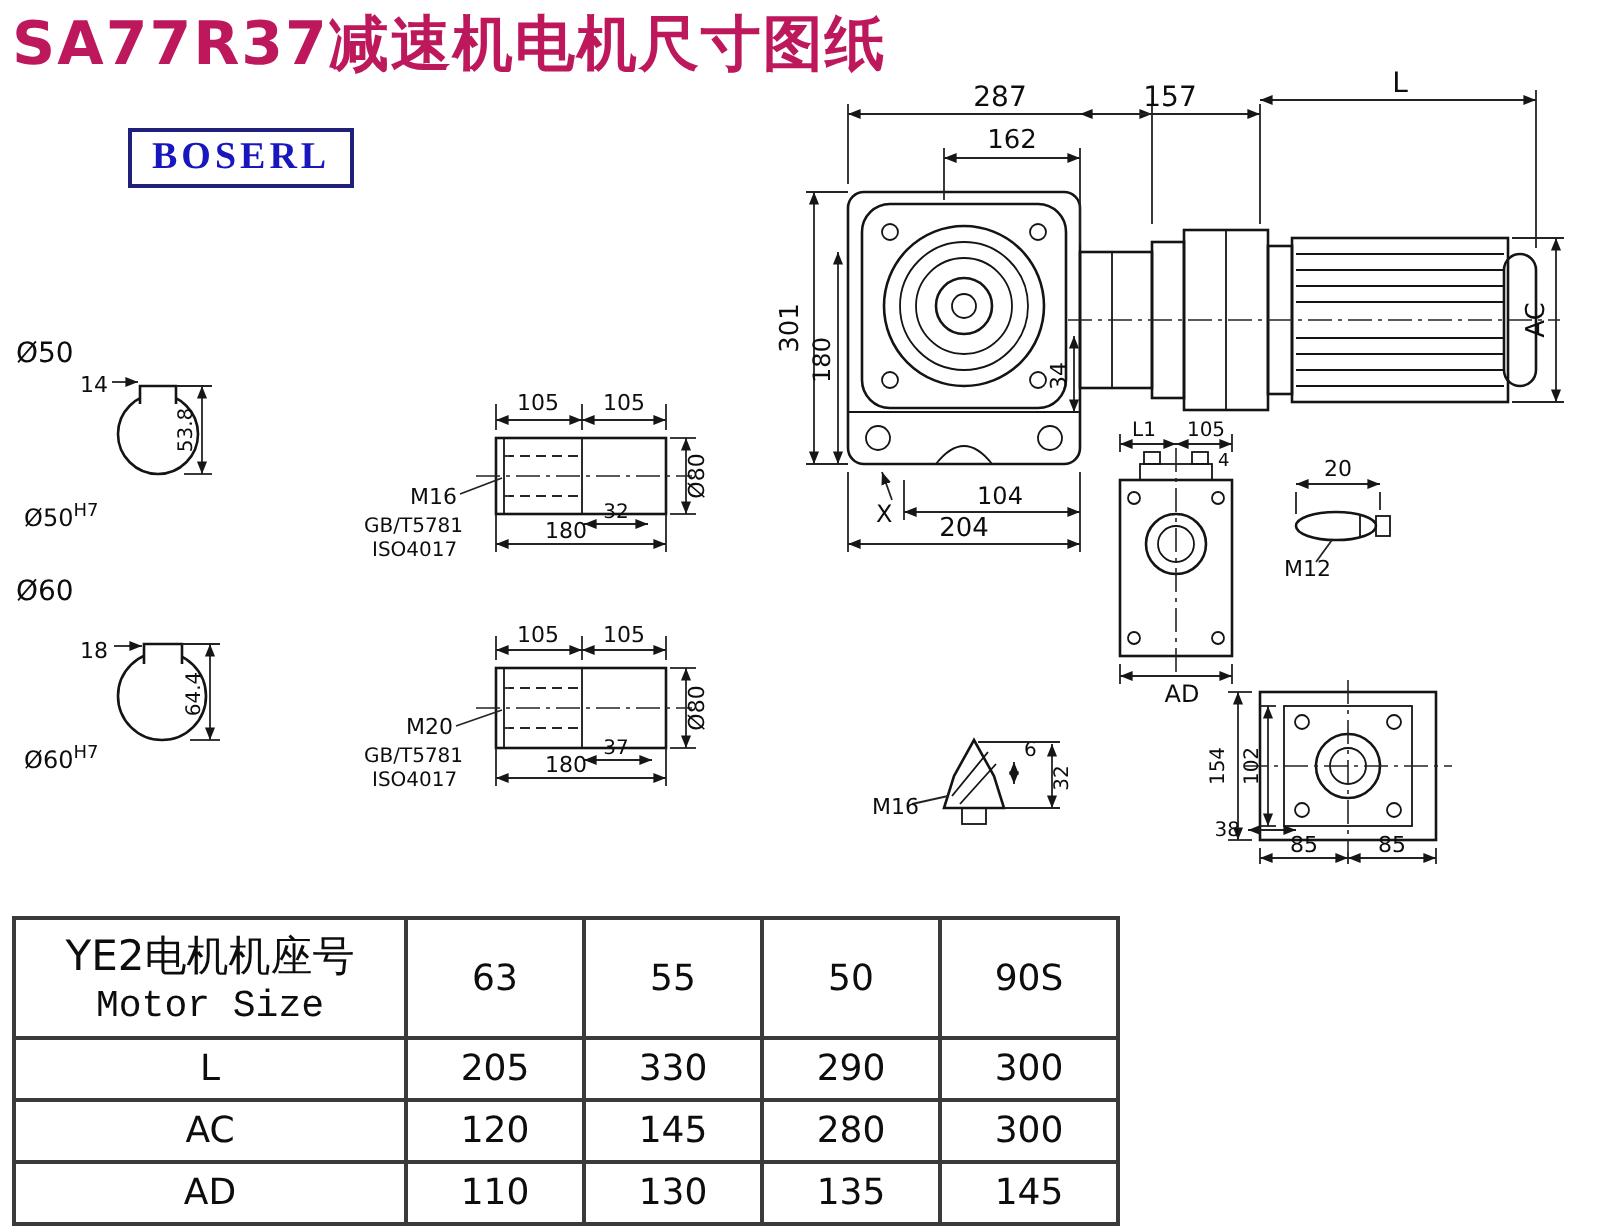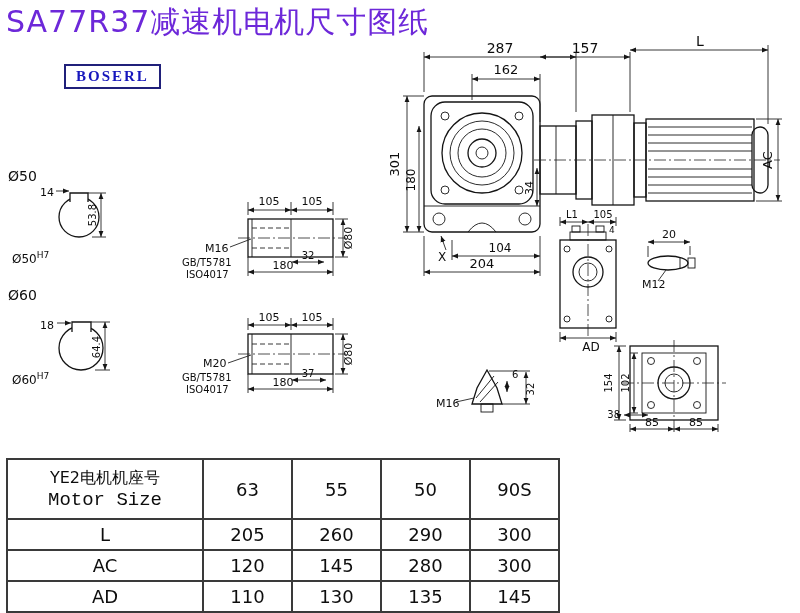--- a/index.html
+++ b/index.html
@@ -1,37 +1,37 @@
 <!DOCTYPE html>
 <html><head>
 <meta charset="utf-8">
 <style>
   * { margin:0; padding:0; box-sizing:border-box; }
   html,body { width:800px; height:613px; background:#ffffff; overflow:hidden;
               font-family:"DejaVu Sans", sans-serif; color:#0d0d0d; position:relative; }
-  .title { position:absolute; left:6px; top:2px; font-size:30px; font-weight:normal;
-           letter-spacing:1px; color:#6d28d9; white-space:nowrap; }
+  .title { position:absolute; left:6px; top:2px; font-size:30px; font-weight:bold;
+           letter-spacing:1px; color:#be185d; white-space:nowrap; }
   .logo  { position:absolute; left:64px; top:64px; border:2px solid #20207a;
            color:#1717bd; font-family:"Liberation Serif", serif; font-weight:bold;
-           font-size:15px; letter-spacing:2px; padding:2px 10px; background:#fff; }
+           font-size:19px; letter-spacing:2px; padding:2px 10px; background:#fff; }
   svg.drawing { position:absolute; left:0; top:0; }
   svg text, svg tspan { fill:#0d0d0d; stroke:none; font-family:"DejaVu Sans", sans-serif; }
   .part { fill:none; stroke:#141414; stroke-width:1.3; }
   .thin { fill:none; stroke:#141414; stroke-width:0.9; }
   .dim  { fill:none; stroke:#232323; stroke-width:0.9; }
   .cl   { fill:none; stroke:#232323; stroke-width:0.8; stroke-dasharray:12 3 2 3; }
   .hid  { fill:none; stroke:#232323; stroke-width:0.9; stroke-dasharray:5 3; }
   .mask { fill:#ffffff; stroke:none; }
   table.dims { position:absolute; left:6px; top:458px; width:552px;
                border-collapse:collapse; background:#fff; table-layout:fixed; }
   table.dims td { border:2px solid #3a3a3a; text-align:center; vertical-align:middle;
                   font-size:18px; height:31px; width:89px; }
   table.dims td.c0 { width:196px; }
   table.dims td.hd { height:60px; }
-  .hd-cn { font-size:16px; }
+  .hd-cn { font-size:21px; }
   .hd-en { font-family:Liberation Mono, monospace; font-size:19px; }
 </style>
 </head>
 <body>
 
 <div class="title">SA77R37减速机电机尺寸图纸</div>
 <div class="logo">BOSERL</div>
 
 <svg class="drawing" width="800" height="455" viewBox="0 0 800 455" xmlns="http://www.w3.org/2000/svg">
   <defs>
@@ -310,21 +310,21 @@
         <div class="hd-en">Motor Size</div>
       </td>
       <td>63</td>
       <td>55</td>
       <td>50</td>
       <td>90S</td>
     </tr>
     <tr>
       <td class="c0">L</td>
       <td>205</td>
-      <td>260</td>
+      <td>330</td>
       <td>290</td>
       <td>300</td>
     </tr>
     <tr>
       <td class="c0">AC</td>
       <td>120</td>
       <td>145</td>
       <td>280</td>
       <td>300</td>
     </tr>

